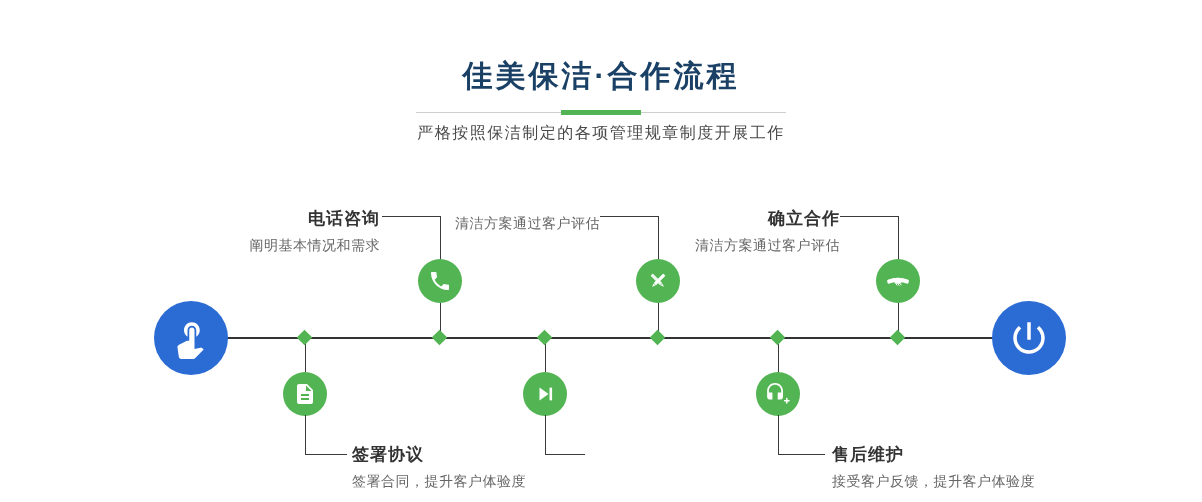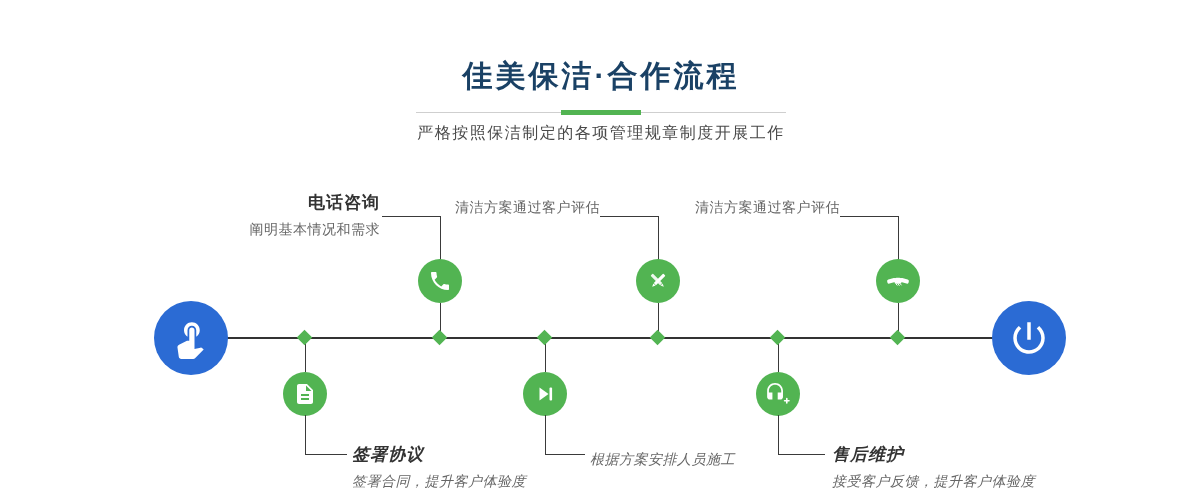--- a/index.html
+++ b/index.html
@@ -25,22 +25,22 @@
   .node{position:absolute;width:44px;height:44px;border-radius:50%;
         background:var(--accent-green,#52b452);display:flex;align-items:center;justify-content:center;}
   .node svg{width:24px;height:24px;fill:#fff;}
   .hline,.vline{position:absolute;background:#3a3a3a;}
   .hline{height:1px;}
   .vline{width:1px;}
   .diamond{position:absolute;width:11px;height:11px;background:var(--accent-green,#52b452);transform:rotate(45deg);}
 
   
   .lbl{position:absolute;}
-  .lbl.top{top:176px;width:220px;text-align:right;}
-  .lbl.bottom{top:428px;text-align:left;font-style:italic;}
+  .lbl.top{top:192px;width:220px;text-align:right;}
+  .lbl.bottom{top:428px;text-align:left;}
   .lbl-title{font-size:17px;font-weight:bold;color:#333;letter-spacing:1px;line-height:22px;}
   .lbl-desc{font-size:14px;color:#666;margin-top:6px;line-height:18px;letter-spacing:0.5px;}
 </style>
 </head>
 <body>
 
 <div class="canvas">
 
   <h1 class="page-title">佳美保洁·合作流程</h1>
   <div class="divider">
@@ -110,21 +110,20 @@
         <svg viewBox="0 0 24 24">
             <path d="M6.5 5.5v13l9-6.5z"></path>
             <rect x="16.5" y="5.5" width="2.6" height="13" rx="1"></rect>
           </svg>
       </span>
     </div>
     <div class="vline" style="left:545px;top:399px;height:39px;"></div>
     <div class="hline" style="left:545px;top:438px;width:40px;"></div>
     <div class="diamond" style="left:539px;top:316px;"></div>
     <div class="lbl bottom" style="left:590px;width:260px;">
-      <div class="lbl-desc">根据方案安排人员施工</div>
     </div>
   </div>
 
   <div>
     <div class="hline" style="left:600px;top:200px;width:58px;"></div>
     <div class="vline" style="left:658px;top:200px;height:44px;"></div>
     <div class="node" style="left:636px;top:243px;">
       <span style="display:flex;">
         <svg viewBox="0 0 32 32">
             <g fill="#fff">
@@ -179,17 +178,18 @@
               <rect x="18.5" y="13" width="12" height="5.5" rx="2.2" transform="rotate(16 24.5 15.75)"></rect>
               <rect x="11" y="11.8" width="10" height="8" rx="3"></rect>
             </g>
             <path d="M13.2 19.6l1.6 2M16 19.9l1.6 2M18.8 19.4l1.5 1.9" stroke="#fff" stroke-width="1.3" stroke-linecap="round" fill="none"></path>
           </svg>
       </span>
     </div>
     <div class="vline" style="left:898px;top:287px;height:35px;"></div>
     <div class="diamond" style="left:892px;top:316px;"></div>
     <div class="lbl top" style="left:620px;">
+      <div class="lbl-title">确立合作</div>
       <div class="lbl-desc">清洁方案通过客户评估</div>
     </div>
   </div>
 
 </div>
 
 </body></html>

